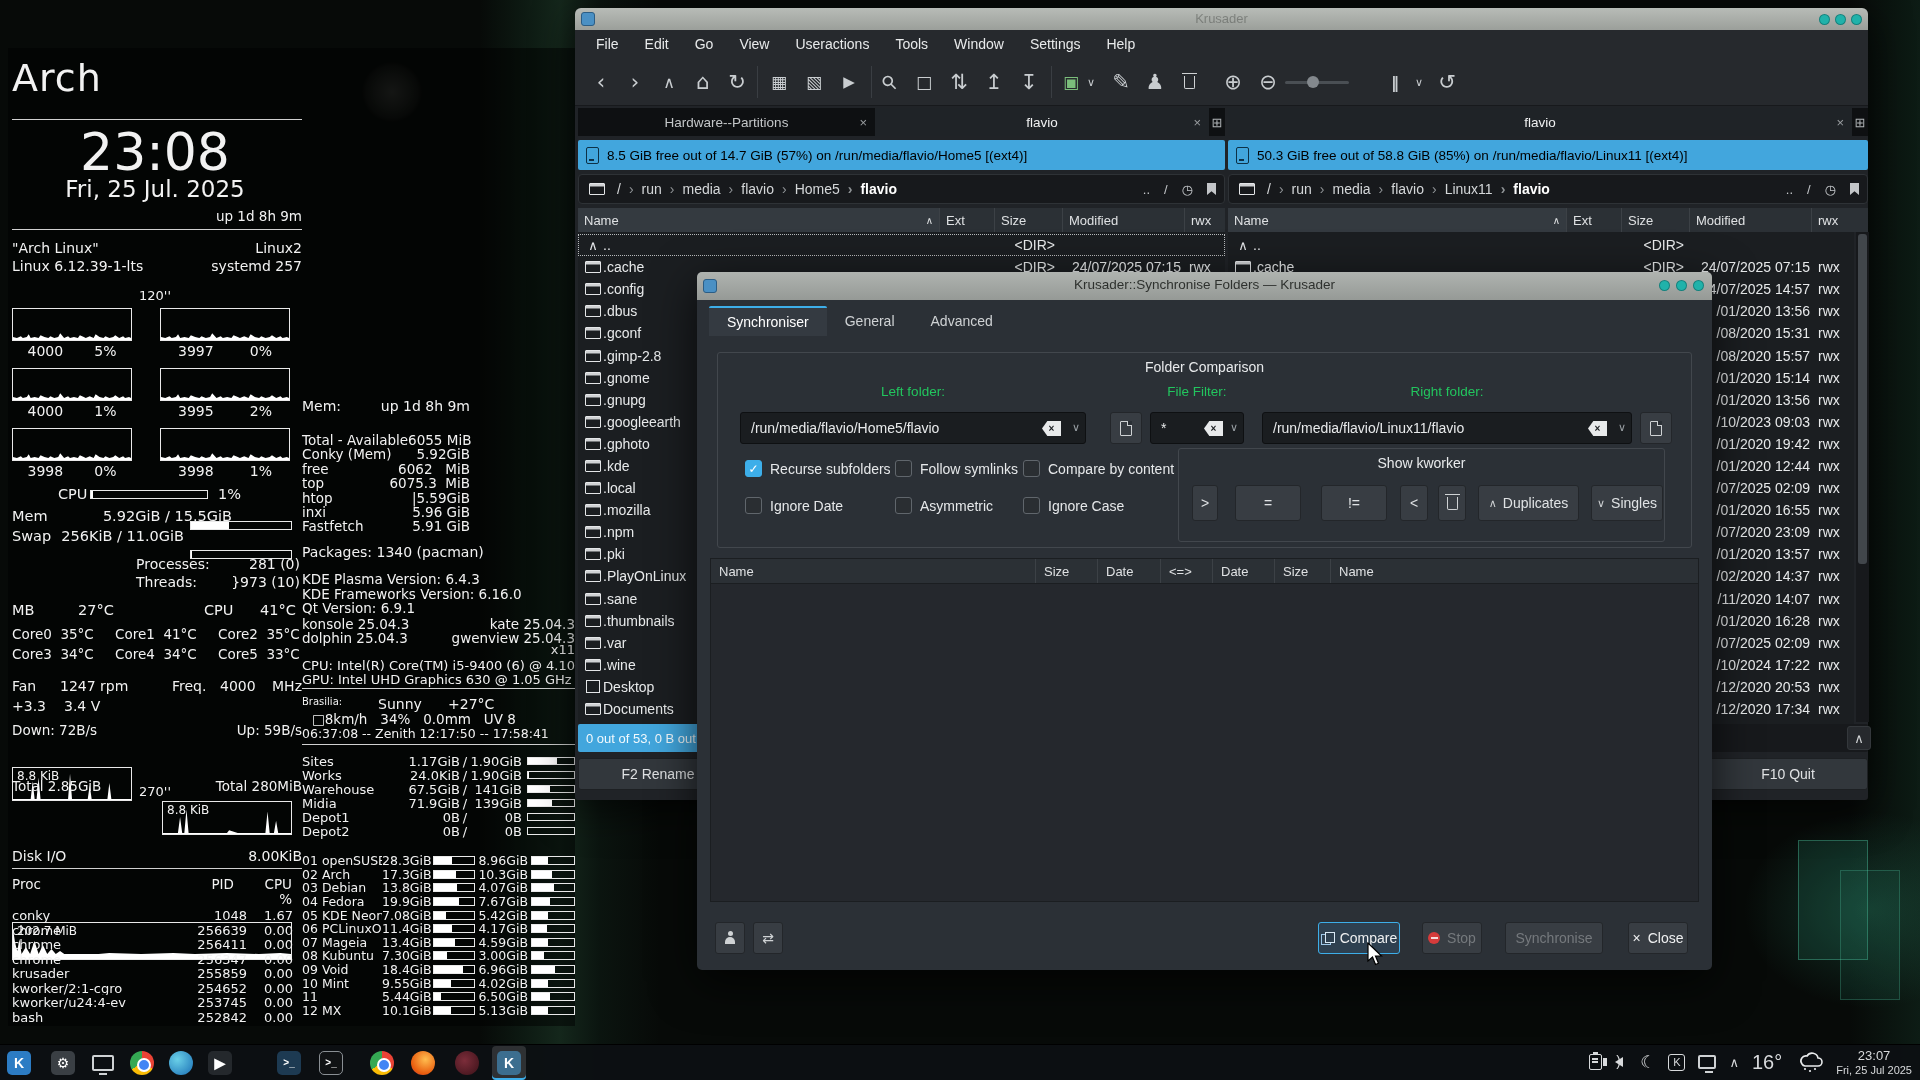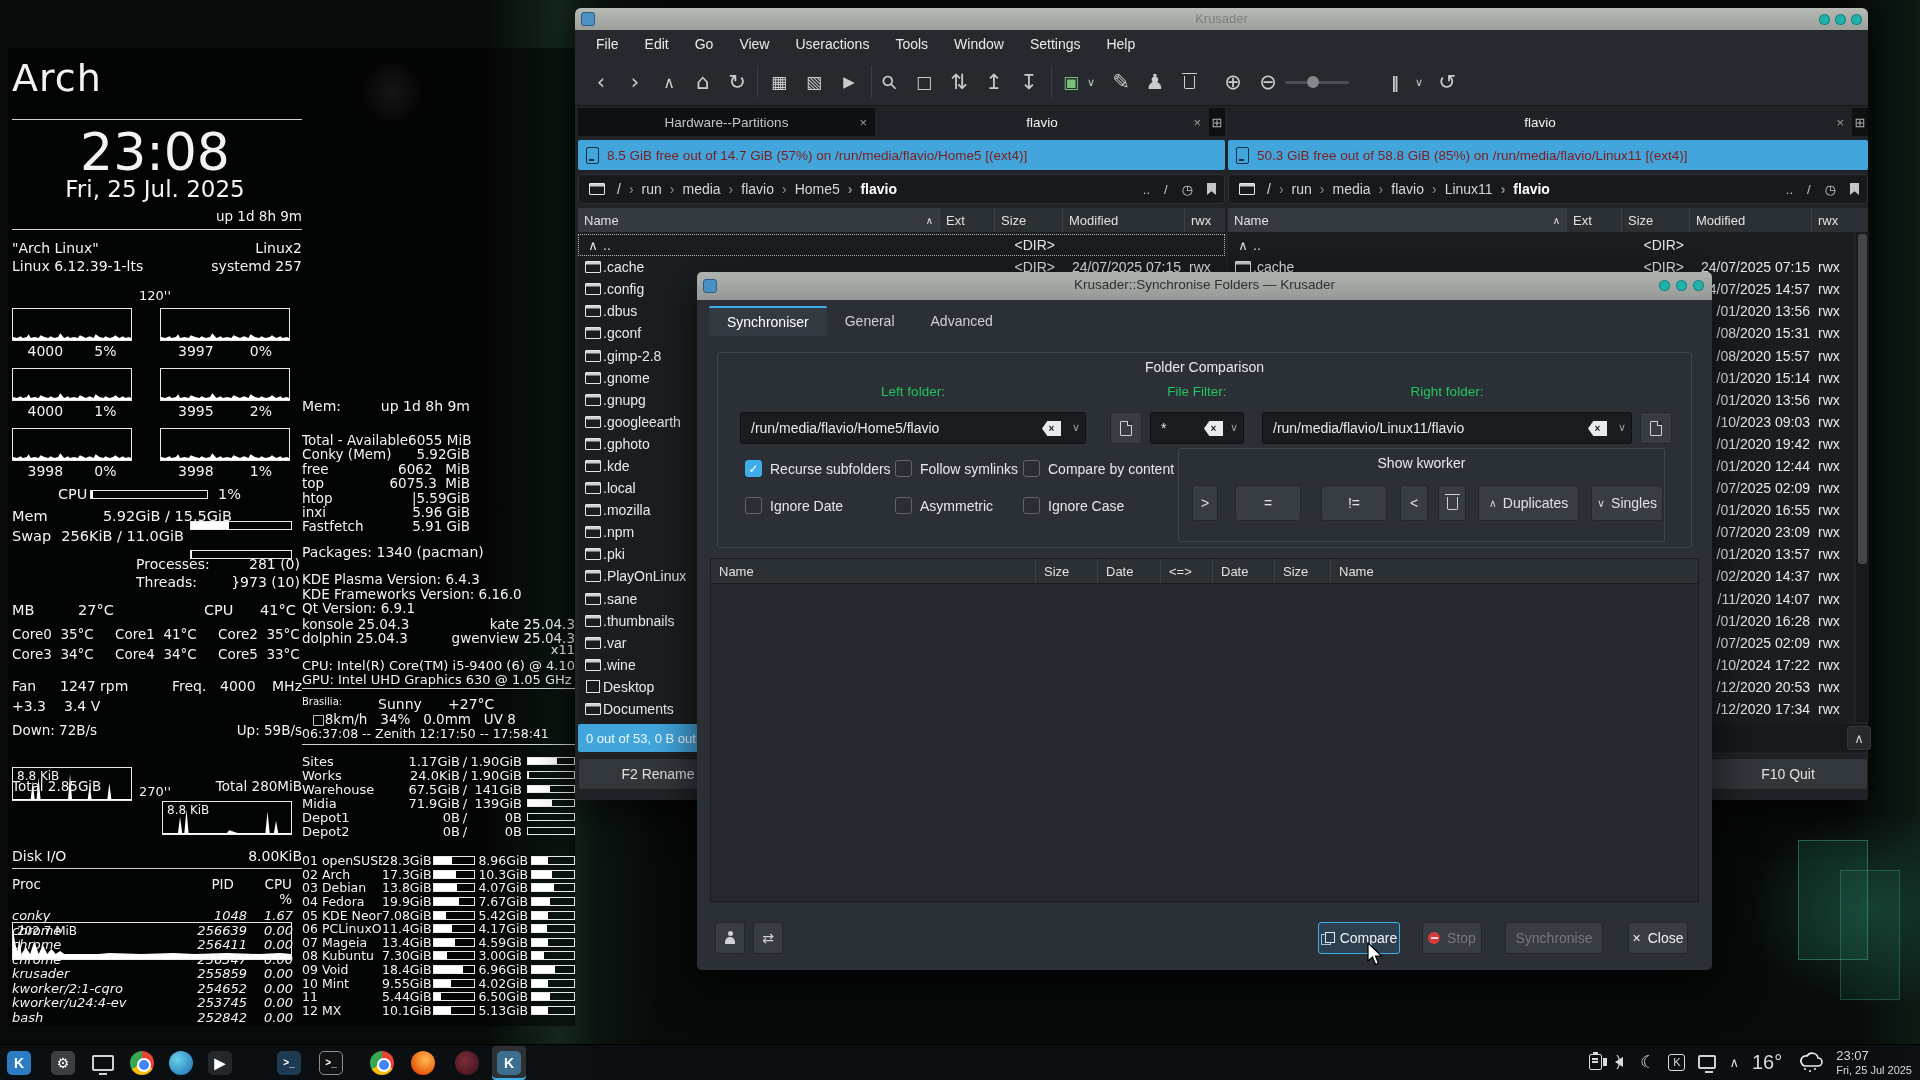--- a/index.html
+++ b/index.html
@@ -72,21 +72,21 @@
   .tslider { position:absolute; top:23px; height:3px; background:#4a4f54; border-radius:2px; }
   .tslider .knob { position:absolute; top:-5px; width:12px; height:12px; border-radius:50%; background:#83888d; }
 
   .panel { position:absolute; top:100px; height:644px; }
   .tabs { position:absolute; top:0; left:0; right:0; height:28px; background:#0e1012; display:flex; }
   .tab { display:flex; align-items:center; justify-content:center; font-size:13.5px; color:#c4c7c9; position:relative; }
   .tab .x { position:absolute; right:8px; color:#9a9ea1; font-size:13px; }
   .tab.active { background:#1f2327; color:#eff0f1; }
   .newtab { width:16px; display:flex; align-items:center; justify-content:center; color:#aeb2b5; font-size:13px; }
   .infobar { position:absolute; left:0; right:0; top:32px; height:30px; background:#42a6dd; border-radius:2px;
-    display:flex; align-items:center; padding-left:8px; color:#7f1d1d; font-size:13.5px; }
+    display:flex; align-items:center; padding-left:8px; color:#000000; font-size:13.5px; }
   .hddic { width:13px; height:17px; border:1.5px solid #0d3147; border-radius:2px; margin-right:8px; position:relative; }
   .hddic::after { content:""; position:absolute; left:2px; bottom:2px; width:5px; height:2px; background:#0d3147; }
   .crumbbar { position:absolute; left:0; right:0; top:66px; height:30px; background:#17191c; border:1px solid #2e3236; border-radius:4px;
     display:flex; align-items:center; padding:0 8px; font-size:14px; color:#d4d7d9; }
   .crumbs { display:flex; align-items:center; flex:1; }
   .crumbs span { padding:0 4px; }
   .crumbs span + span::before { content:"›"; color:#8f9396; padding-right:8px; }
   .crumbs span:last-child { font-weight:bold; color:#fff; }
   .crumbtools { display:flex; align-items:center; gap:14px; color:#c3c6c9; font-size:13px; }
   .bookmark { width:9px; height:12px; background:#c3c6c9; clip-path:polygon(0 0,100% 0,100% 100%,50% 68%,0 100%); }
@@ -172,21 +172,21 @@
   .monic { width:22px; height:16px; border:2px solid #cfd2d4; border-radius:2px; position:relative; }
   .monic::after { content:""; position:absolute; left:5px; bottom:-6px; width:8px; height:2px; background:#cfd2d4; }
   .tray { margin-left:auto; display:flex; align-items:center; gap:13px; padding-right:8px; color:#d8dadc; }
   .clipic { width:13px; height:16px; border:1.5px solid #d8dadc; border-radius:2px; position:relative; }
   .clipic::before { content:""; position:absolute; left:2.5px; top:-3px; width:5px; height:3px; background:#d8dadc; }
   .clipic::after { content:""; position:absolute; left:2px; top:3px; width:6px; height:1.5px; background:#d8dadc; box-shadow:0 3px 0 #d8dadc; }
   .spk { width:0; height:0; border-top:5px solid transparent; border-bottom:5px solid transparent; border-right:8px solid #d8dadc; position:relative; margin-right:4px; }
   .spk::before { content:""; position:absolute; left:-12px; top:-4px; width:4px; height:8px; background:#d8dadc; }
   .spk::after { content:")"; position:absolute; left:1px; top:-9px; font-size:14px; color:#d8dadc; }
   .kbox { width:17px; height:17px; border:1.5px solid #d8dadc; border-radius:3px; font-size:11px; display:flex; align-items:center; justify-content:center; }
-  .tclock { text-align:left; font-size:13px; line-height:1.15; }
+  .tclock { text-align:center; font-size:13px; line-height:1.15; }
   .tclock .d { font-size:11px; }
   .ttemp { font-size:20px; font-weight:400; }
 
   
   .cursor { position:absolute; z-index:50; }
 </style>
 </head>
 <body>
 
 <div class="wp-frame" style="left:1798px;top:840px;width:70px;height:120px;"></div>
@@ -352,21 +352,21 @@
     <span class="glabel">202.7 MiB</span>
   </div>
   <div class="abs" style="left:4px;top:800px;font-size:14px;">Disk I/O</div>
   <div class="abs ck-r" style="left:200px;top:800px;width:94px;font-size:14px;">8.00KiB</div>
   <div class="hr" style="left:4px;top:820px;width:290px;"></div>
 
   <div class="abs" style="left:4px;top:828px;font-size:13.5px;">Proc</div>
   <div class="abs ck-r" style="left:170px;top:828px;width:56px;font-size:13.5px;">PID</div>
   <div class="abs ck-r" style="left:240px;top:828px;width:44px;font-size:13.5px;">CPU</div>
   <div class="abs ck-r" style="left:240px;top:843px;width:44px;font-size:13.5px;">%</div>
-  <div class="abs" style="left:4px;top:860px;width:281px;font-style:italic;">
+  <div class="abs" style="left:4px;top:860px;width:281px;">
 
       <div class="procrow">
         <span class="n">conky</span>
         <span class="pid">1048</span>
         <span class="cpu">1.67</span>
       </div>
 
       <div class="procrow">
         <span class="n">chrome</span>
         <span class="pid">256639</span>

